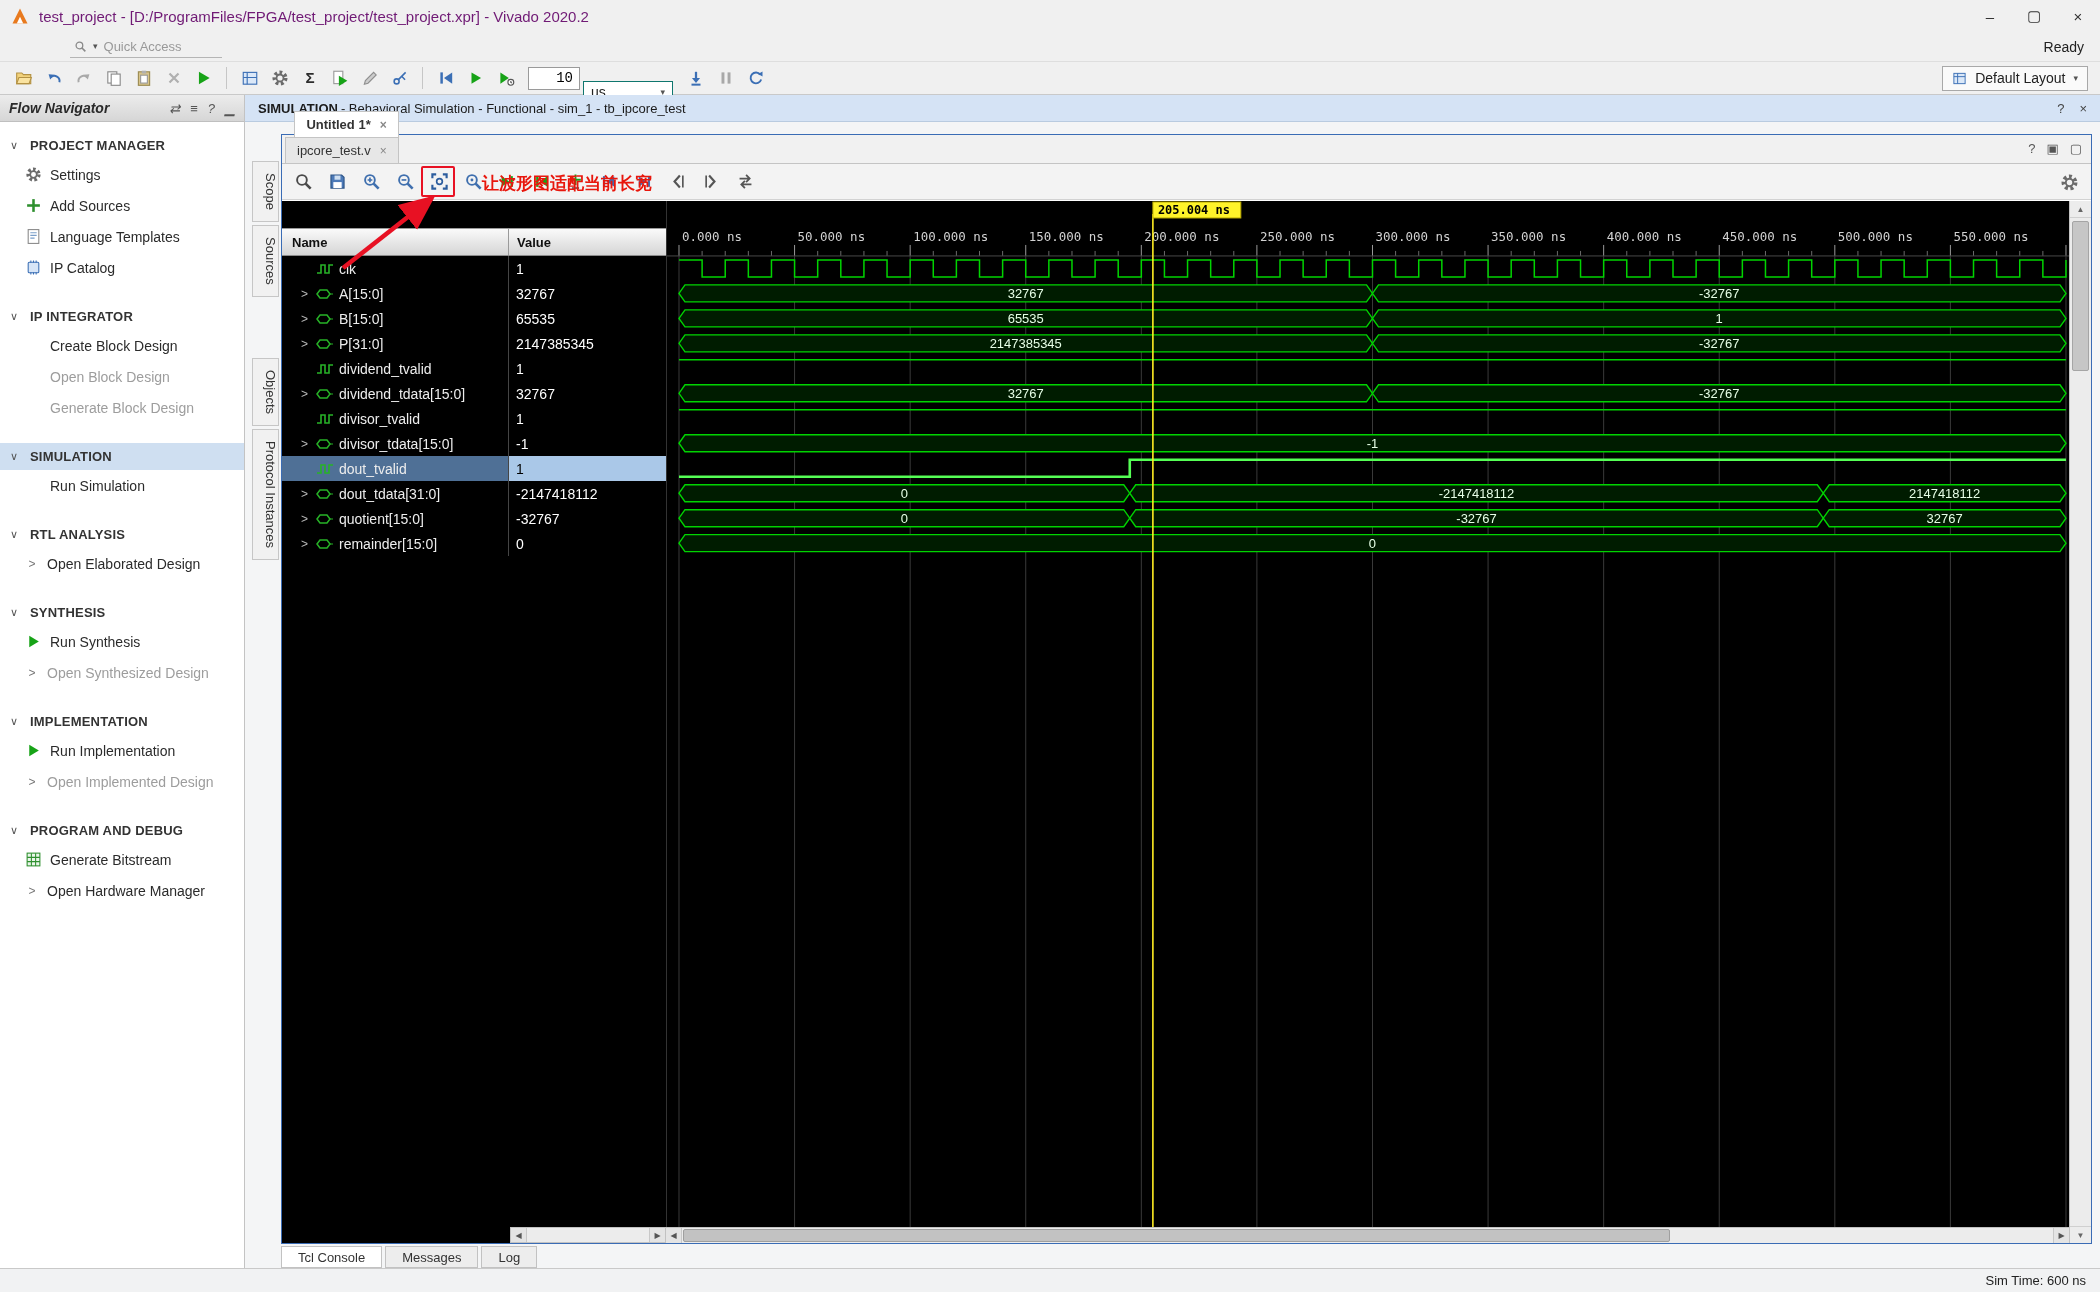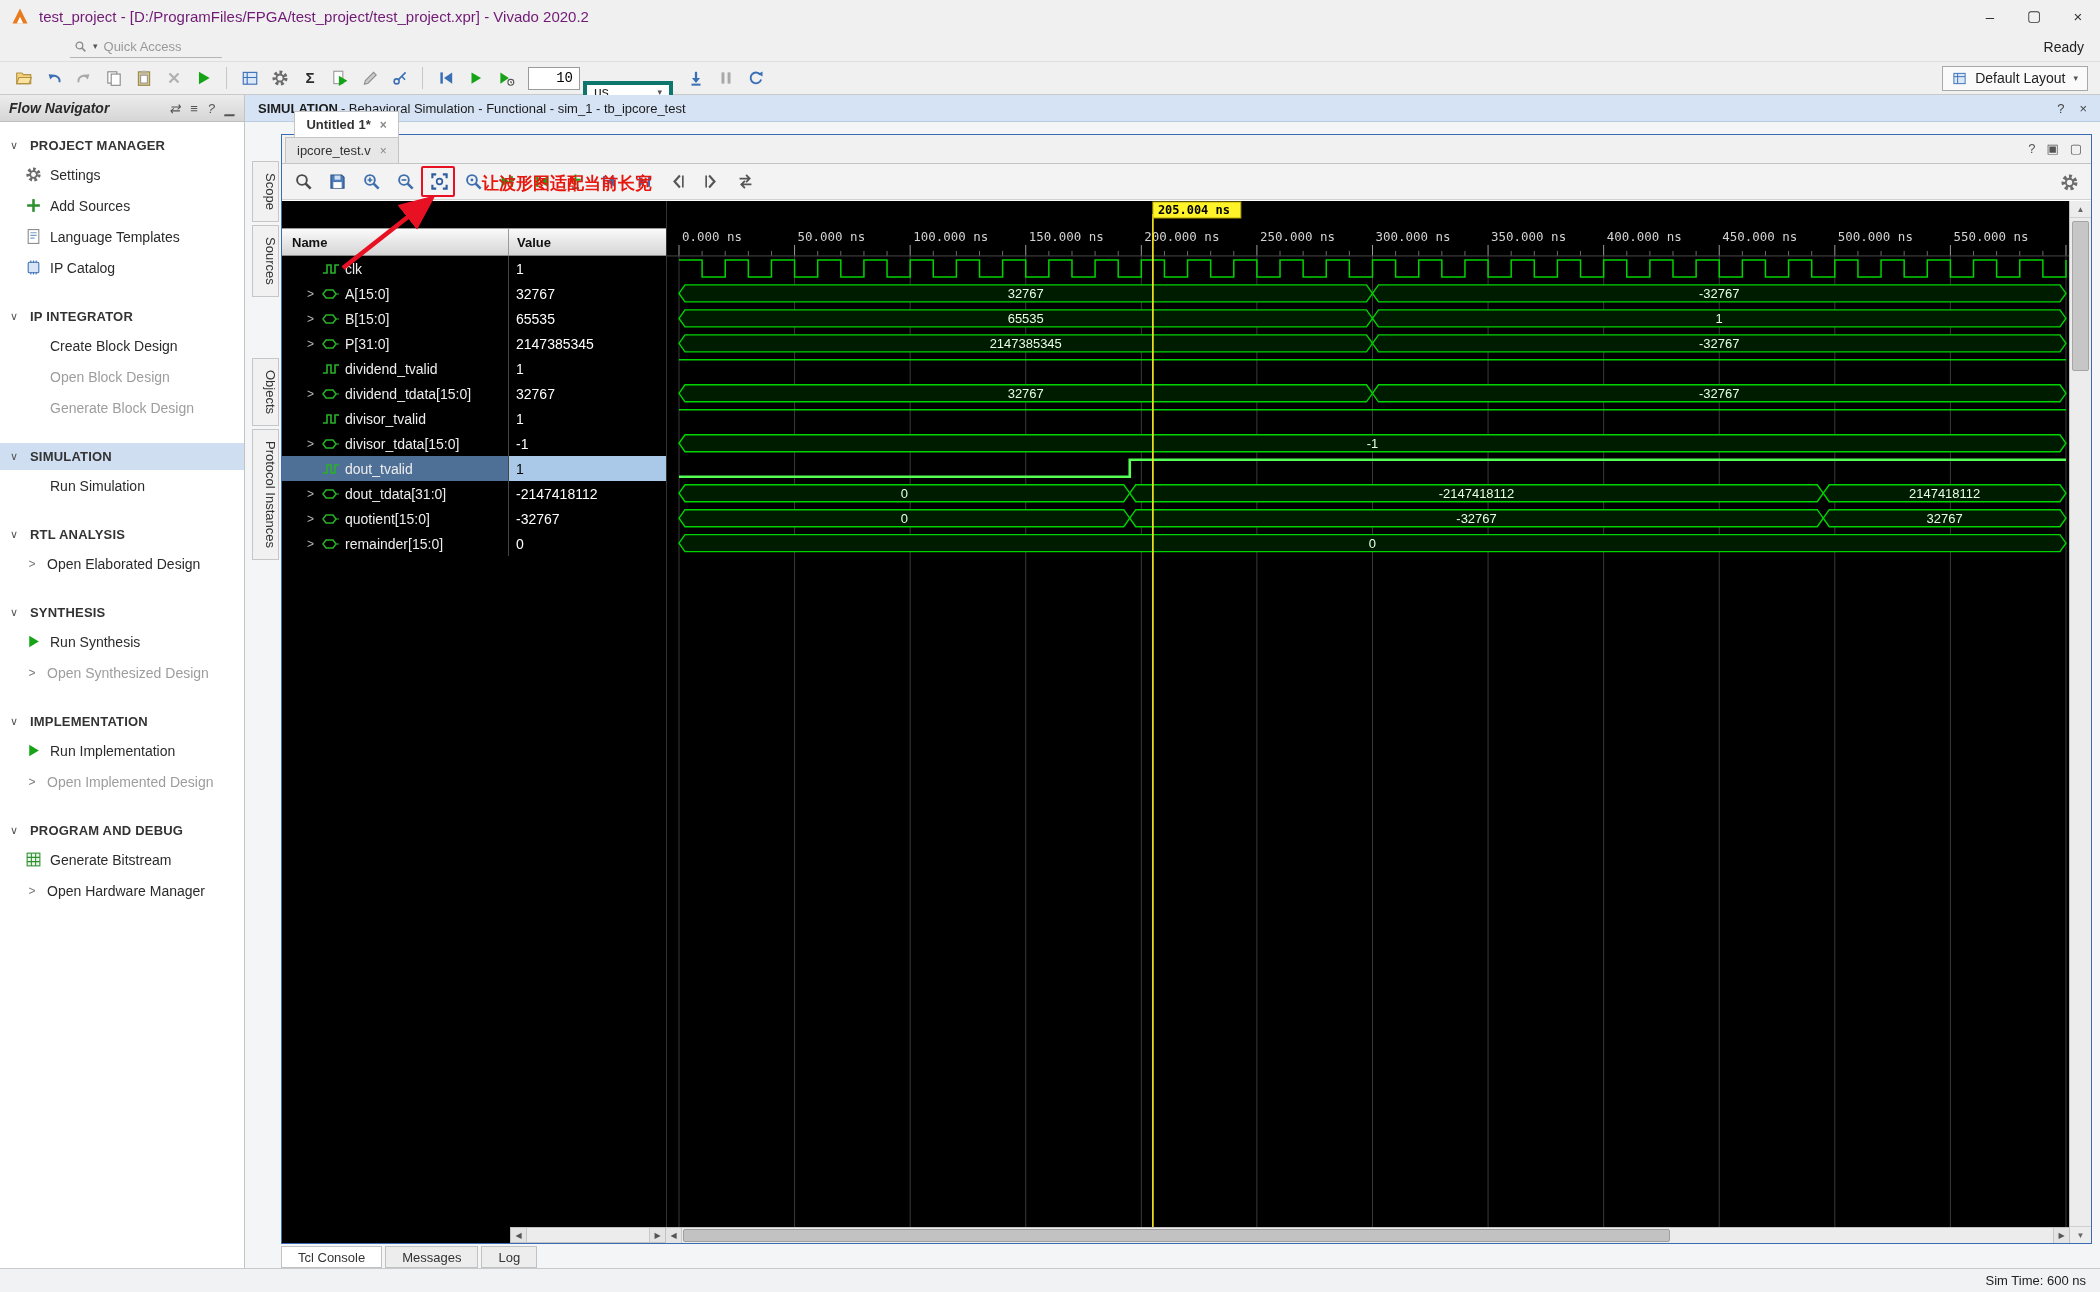--- a/index.html
+++ b/index.html
@@ -17,21 +17,21 @@
   .menu-item{padding:4px 11px;font-size:15px;color:#222;}
   #quick-access{margin-left:62px;width:152px;height:22px;border-bottom:1px solid #b5b5b5;display:flex;align-items:center;gap:6px;color:#999;font-size:13px;padding-left:4px;}
   #ready{margin-left:auto;margin-right:16px;font-size:14px;color:#222;}
   
   #toolbar{position:absolute;left:0;top:62px;width:2100px;height:33px;background:#f0f0f0;border-bottom:1px solid #c9c9c9;display:flex;align-items:center;padding-left:10px;gap:3px;}
   .tbgroup{display:flex;align-items:center;gap:3px;}
   .tb-btn{width:27px;height:26px;display:flex;align-items:center;justify-content:center;border-radius:3px;}
   .tb-btn svg{width:18px;height:18px;}
   .tb-sep{width:1px;height:22px;background:#c6c6c6;margin:0 6px;}
   #time-input{width:52px;height:23px;border:1px solid #9a9a9a;background:#fff;font-size:14px;text-align:right;padding-right:6px;font-family:Liberation Mono, monospace;margin-left:6px;}
-  #time-unit{width:90px;height:23px;border:4px solid #0f766e;background:#fff;font-size:14px;color:#222;display:flex;align-items:center;justify-content:space-between;padding:0 7px;margin-right:6px;margin-top:28px;}
+  #time-unit{width:90px;height:23px;border:1px solid #0f766e;background:#fff;font-size:14px;color:#222;display:flex;align-items:center;justify-content:space-between;padding:0 7px;margin-right:6px;margin-top:28px;}
   .dd-arrow{font-size:9px;color:#555;}
   #layout-select{margin-left:auto;margin-right:12px;height:25px;border:1px solid #a8a8a8;background:#fafafa;display:flex;align-items:center;gap:8px;padding:0 9px;font-size:14px;color:#222;}
   #layout-select svg{width:15px;height:15px;}
   
   #flow-nav{position:absolute;left:0;top:95px;width:245px;bottom:24px;background:#ffffff;border-right:1px solid #c3c3c3;}
   #fn-header{height:27px;background:linear-gradient(#ececec,#d6d6d6);border-bottom:1px solid #bfbfbf;display:flex;align-items:center;padding:0 9px;font-style:italic;}
   #fn-title{font-size:14px;font-weight:bold;color:#2a2a2a;}
   #fn-hicons{margin-left:auto;display:flex;gap:10px;color:#555;font-size:13px;}
   #fn-body{position:absolute;top:27px;left:0;right:0;bottom:0;overflow:hidden;padding-top:10px;}
   .fn-section{margin-bottom:20px;}
@@ -69,21 +69,21 @@
   #anno-text{position:absolute;left:200px;top:8px;font-size:17px;font-weight:bold;color:#e8160c;white-space:nowrap;z-index:30;}
   #anno-arrow{position:absolute;left:40px;top:45px;width:140px;height:110px;z-index:40;pointer-events:none;}
   #wavebody{position:absolute;left:0;top:66px;right:0;bottom:0;background:#000;}
   #names{position:absolute;left:0;top:0;width:384px;bottom:16px;background:#000;}
   #ruler-gap{height:27px;}
   #nv-header{height:28px;background:linear-gradient(#fafafa,#d5d5d5);border-top:1px solid #9a9a9a;border-bottom:1px solid #8a8a8a;display:flex;align-items:stretch;font-size:13px;color:#111;}
   .nh-name{width:226px;padding-left:10px;font-weight:bold;display:flex;align-items:center;}
   .nh-value{flex:1;padding-left:8px;font-weight:bold;border-left:1px solid #9a9a9a;display:flex;align-items:center;}
   #rows{position:absolute;left:0;top:55px;right:0;bottom:0;overflow:hidden;}
   .srow{height:25px;display:flex;align-items:stretch;}
-  .ncell{width:226px;display:flex;align-items:center;padding-left:22px;gap:5px;}
+  .ncell{width:226px;display:flex;align-items:center;padding-left:16px;gap:5px;}
   .vcell{flex:1;display:flex;align-items:center;padding-left:7px;border-left:1px solid #454545;color:#fff;font-size:14px;}
   .chev{width:13px;color:#b9b9b9;font-size:12px;text-align:center;}
   .sig-icon{width:18px;height:12px;display:inline-flex;}
   .nm{color:#ededed;font-size:14px;white-space:nowrap;}
   .srow.selected .ncell{background:#4f7096;}
   .srow.selected .vcell{background:#aac8e8;color:#000;}
   #canvas{position:absolute;left:384px;top:0;right:22px;bottom:16px;border-left:1px solid #333;}
   #vscroll{position:absolute;right:0;top:0;width:22px;bottom:0;background:#ececec;border-left:1px solid #c2c2c2;}
   .vs-arrow{height:17px;display:flex;align-items:center;justify-content:center;color:#666;font-size:8px;border-bottom:1px solid #d0d0d0;}
   .vs-arrow.bot{position:absolute;bottom:0;left:0;right:0;border-top:1px solid #d0d0d0;border-bottom:none;}

